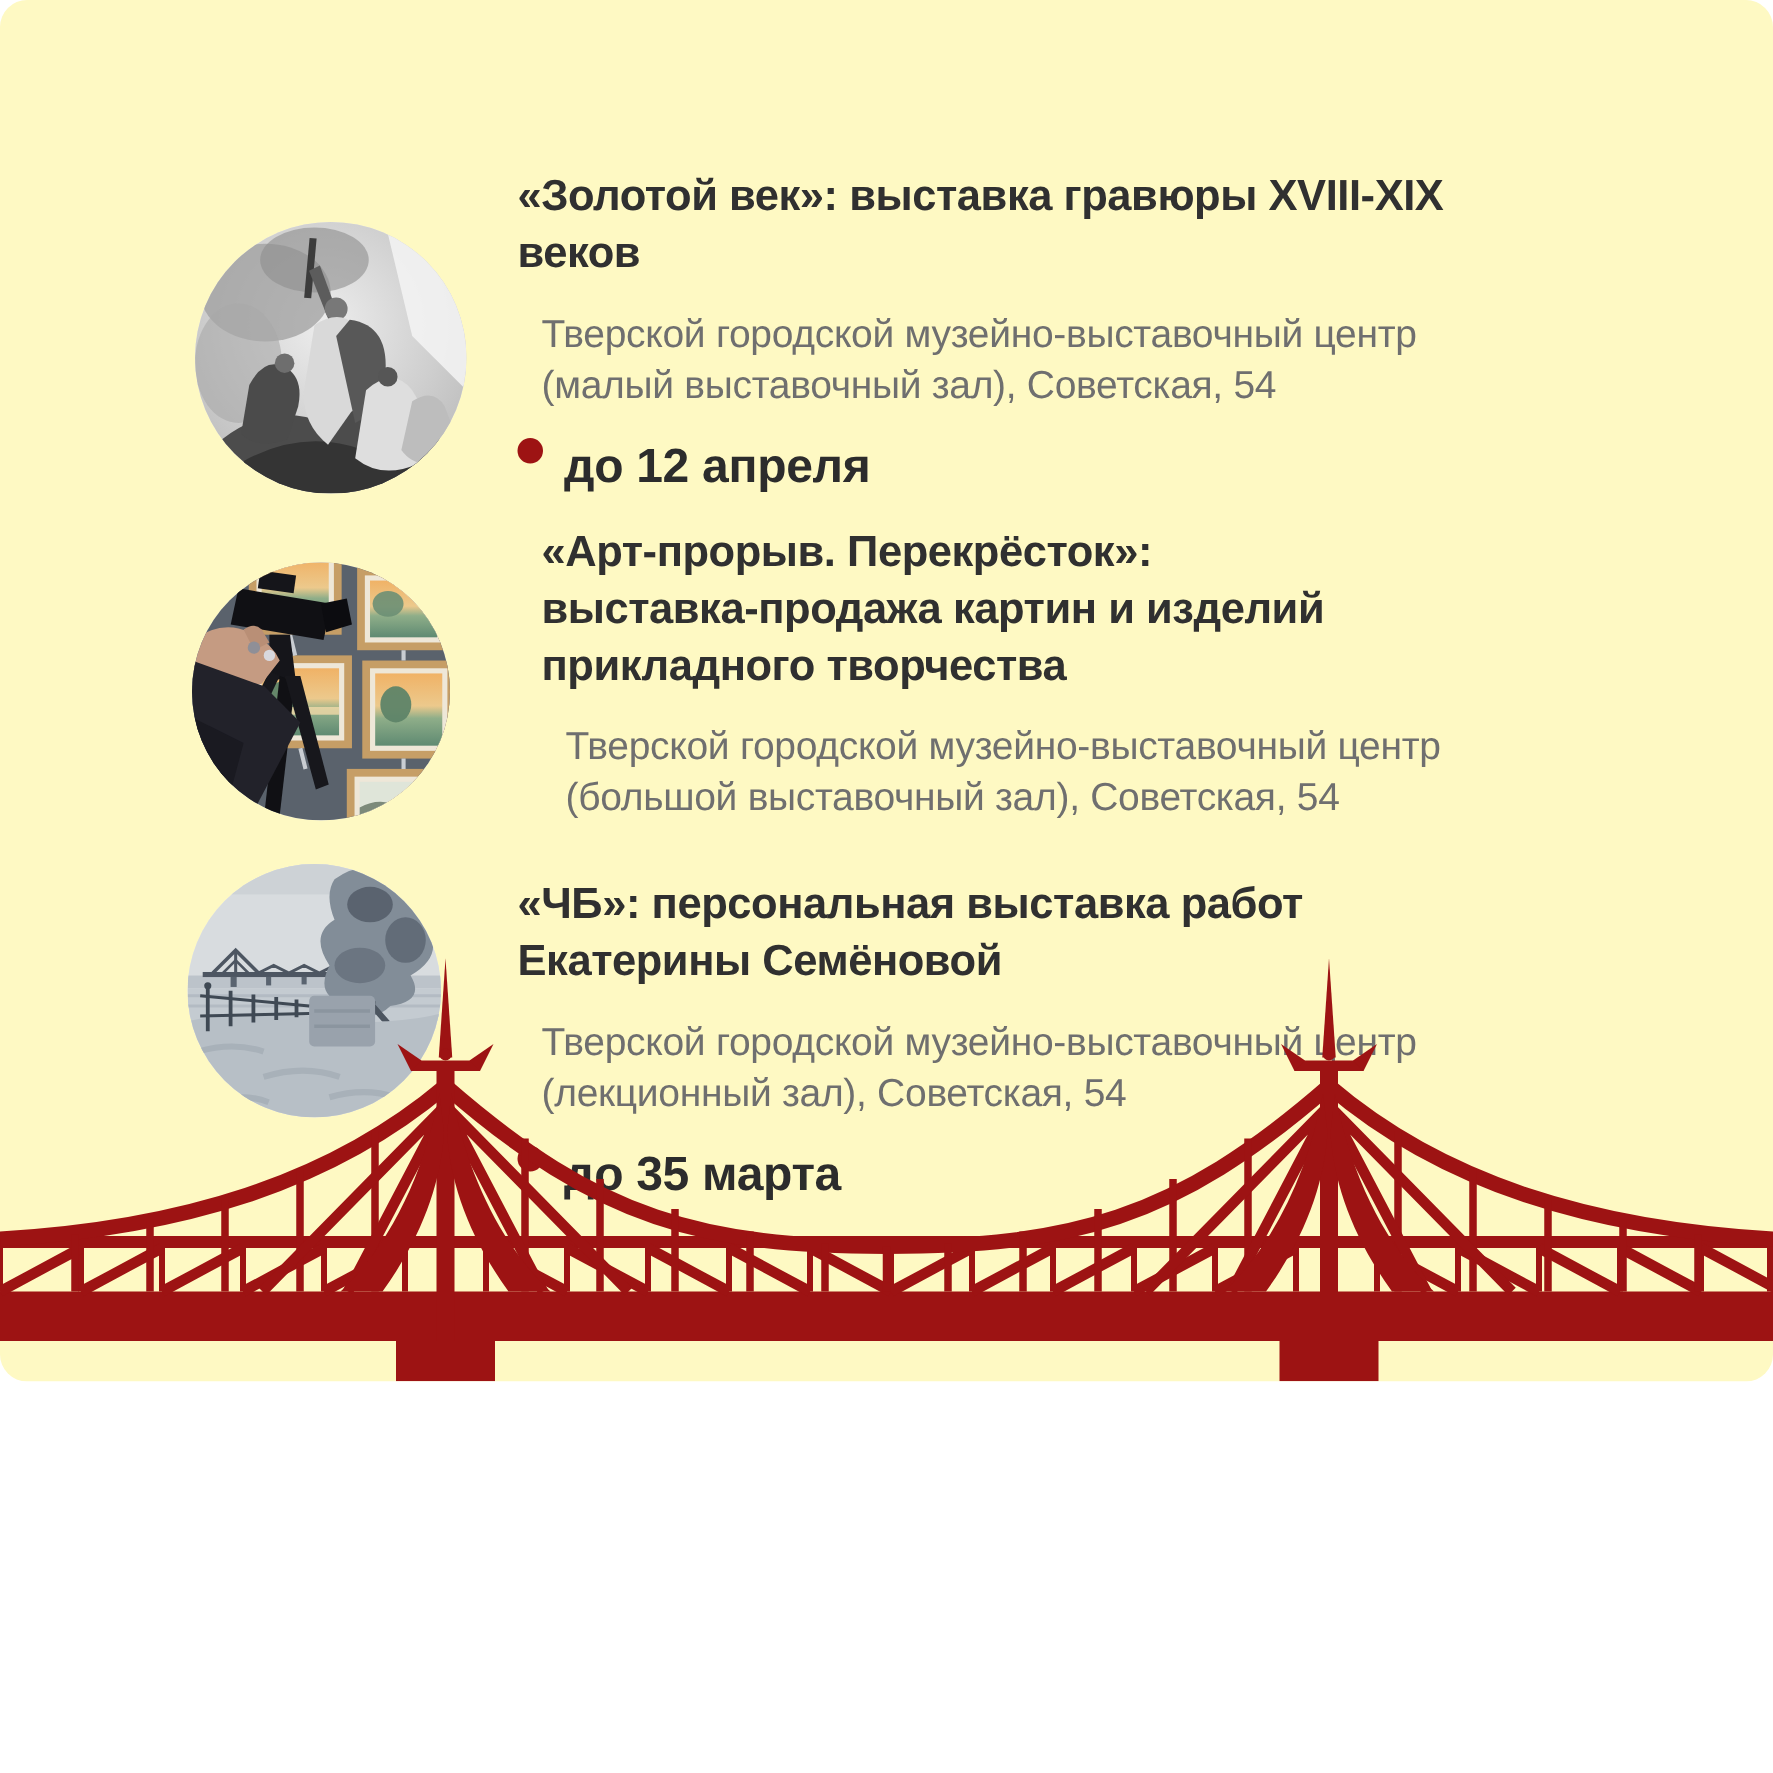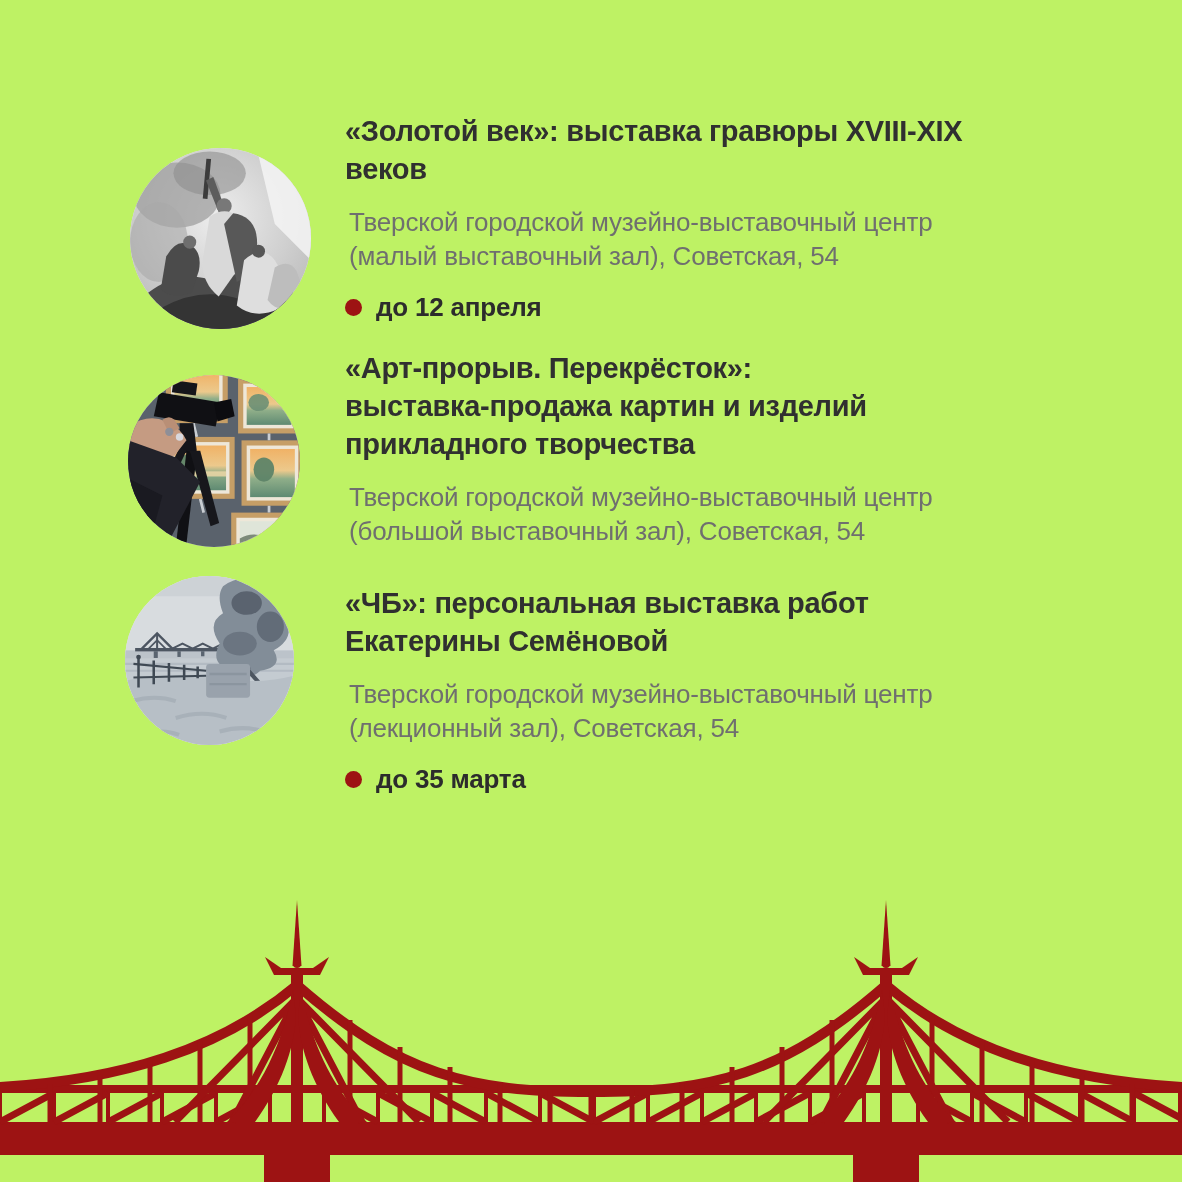--- a/index.html
+++ b/index.html
@@ -1,45 +1,45 @@
 <!DOCTYPE html>
 <html lang="ru" style="--accent: #9d1313;"><head>
 <meta charset="utf-8">
 <style>
   :root { --accent:#9d1313; }
   * { box-sizing:border-box; }
   html,body { margin:0; padding:0; background:#ffffff; }
   .page {
-    position:relative; width:1182px; height:1182px; background:#bef264;
-    overflow:hidden; font-family:"Liberation Sans","DejaVu Sans",sans-serif;
+    position:relative; width:1182px; height:921px; background:#fef9c3;
+    overflow:hidden; font-family:"Liberation Sans","DejaVu Sans",sans-serif;border-radius:18px;
   }
   .event-row { position:absolute; left:0; width:1182px; }
   .photo {
     position:absolute; border-radius:50%; overflow:hidden; background:#e8e8e8;
   }
   .photo svg { display:block; width:100%; height:100%; }
   .event-text { margin-left:345px; width:725px; }
   .event-title {
     margin:0; font-size:29px; font-weight:bold; line-height:38px;
     color:#303030; letter-spacing:-0.3px; white-space:pre-line;
   }
   .event-venue {
-    margin:17px 0 0 4px; font-size:26px; font-weight:normal; line-height:34px;
+    margin:17px 0 0 16px; font-size:26px; font-weight:normal; line-height:34px;
     color:#6f6f6f; letter-spacing:-0.2px; white-space:pre-line;
   }
   .event-date {
-    margin-top:19px; display:flex; align-items:center; gap:14px;
-    font-size:26px; font-weight:bold; color:#2c2c2c; letter-spacing:-0.2px;
+    margin-top:19px; display:flex; gap:14px;
+    font-size:32px; font-weight:bold; color:#2c2c2c; letter-spacing:-0.2px;
   }
   .date-dot {
     width:17px; height:17px; border-radius:50%; background:var(--accent);
     flex:0 0 auto;
   }
   #row1 { top:112px; }
-  #row2 { top:349px; }
+  #row2 { top:349px;padding-left:16px; }
   #row3 { top:584px; }
   #photo1 { left:130px; top:36px;  width:181px; height:181px; }
   #photo2 { left:128px; top:26px;  width:172px; height:172px; }
   #photo3 { left:125px; top:-8px;  width:169px; height:169px; }
   .bridge {
     position:absolute; left:0; bottom:0; width:1182px; height:302px;
     color:var(--accent);
   }
 </style>
 </head>

